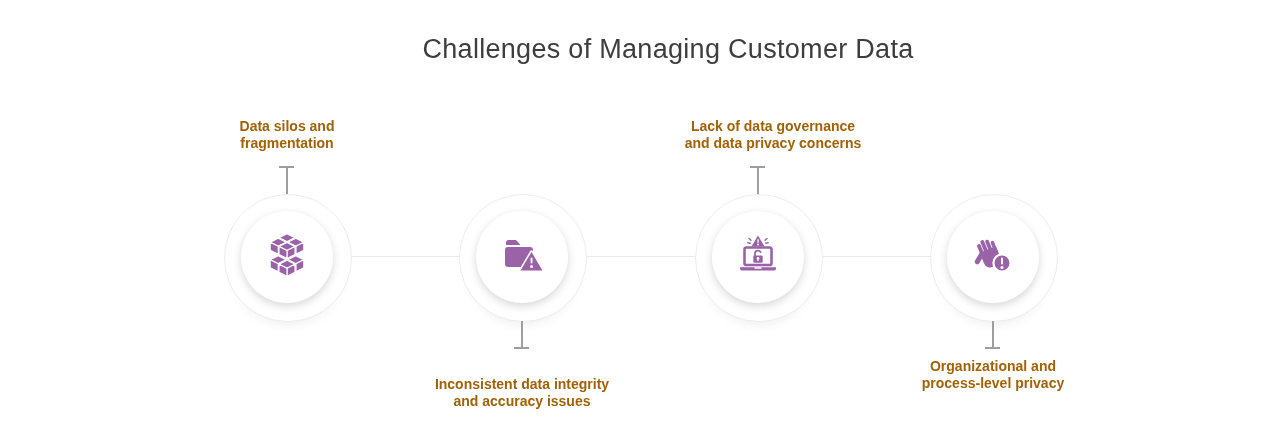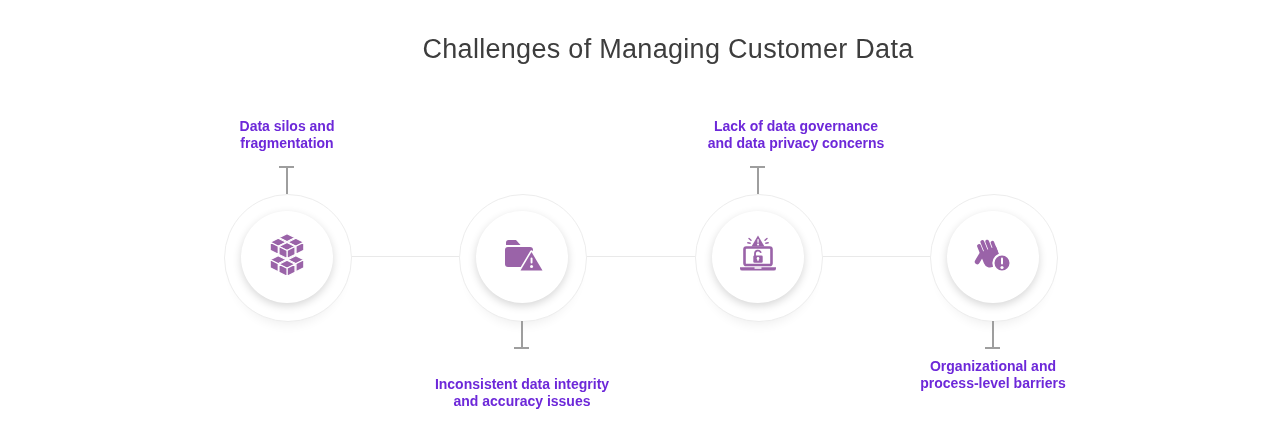--- a/index.html
+++ b/index.html
@@ -46,41 +46,41 @@
     display: flex; align-items: center; justify-content: center;
   }
   .circle-inner svg { width: 48px; height: 48px; }
   .node-label {
     position: absolute;
     width: 230px;
     text-align: center;
     font-size: 14px;
     font-weight: bold;
     line-height: 17px;
-    color: #6d28d9;
+    color: #a16207;
     white-space: pre-line;
   }
   .stem {
     position: absolute;
     width: 2px; height: 27px;
     background: #9e9e9e;
   }
   .cap {
     position: absolute;
     width: 15px; height: 2px;
     background: #9e9e9e;
   }
   
   .n1 .circle-outer { left: 224px; }
   .n2 .circle-outer { left: 459px; }
   .n3 .circle-outer { left: 695px; }
   .n4 .circle-outer { left: 930px; }
 
   .n1 .node-label { left: 172px; top: 118px; }
-  .n3 .node-label { left: 681px; top: 118px; }
+  .n3 .node-label { left: 658px; top: 118px; }
   .n2 .node-label { left: 407px; top: 376px; }
   .n4 .node-label { left: 878px; top: 358px; }
 
   .n1 .stem { left: 286px; top: 167px; }
   .n1 .cap  { left: 279px; top: 166px; }
   .n3 .stem { left: 757px; top: 167px; }
   .n3 .cap  { left: 750px; top: 166px; }
 
   .n2 .stem { left: 521px; top: 321px; }
   .n2 .cap  { left: 514px; top: 347px; }
@@ -230,14 +230,14 @@
           <circle cx="33" cy="32" r="8.6" fill="#9a63a8" stroke="#ffffff" stroke-width="2.2"></circle>
           <rect x="32" y="26.5" width="2" height="7" rx="1" fill="#ffffff"></rect>
           <circle cx="33" cy="36.5" r="1.6" fill="#ffffff"></circle>
         </svg>
       </span>
     </div>
   </div>
   <div class="stem"></div>
   <div class="cap"></div>
   <div class="node-label">Organizational and
-process-level barriers</div>
+process-level privacy</div>
 </div>
 
 </body></html>

